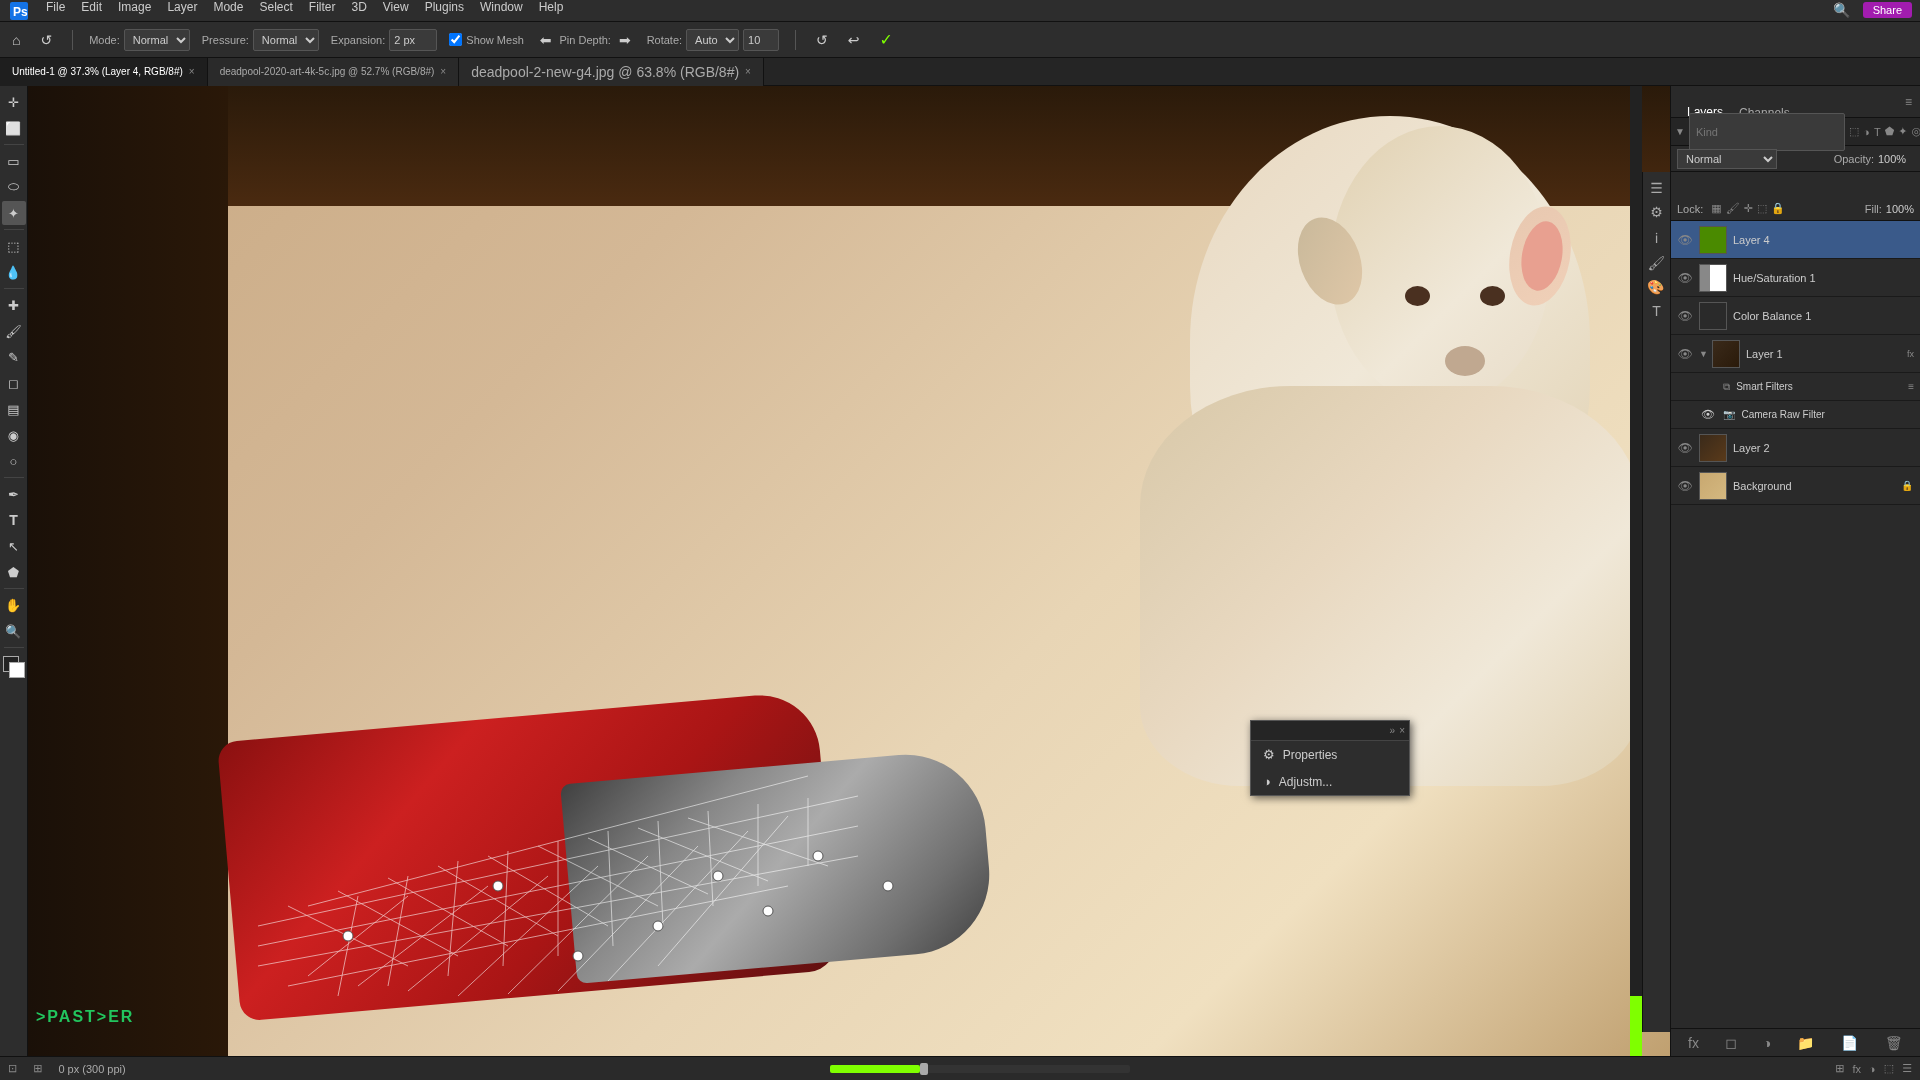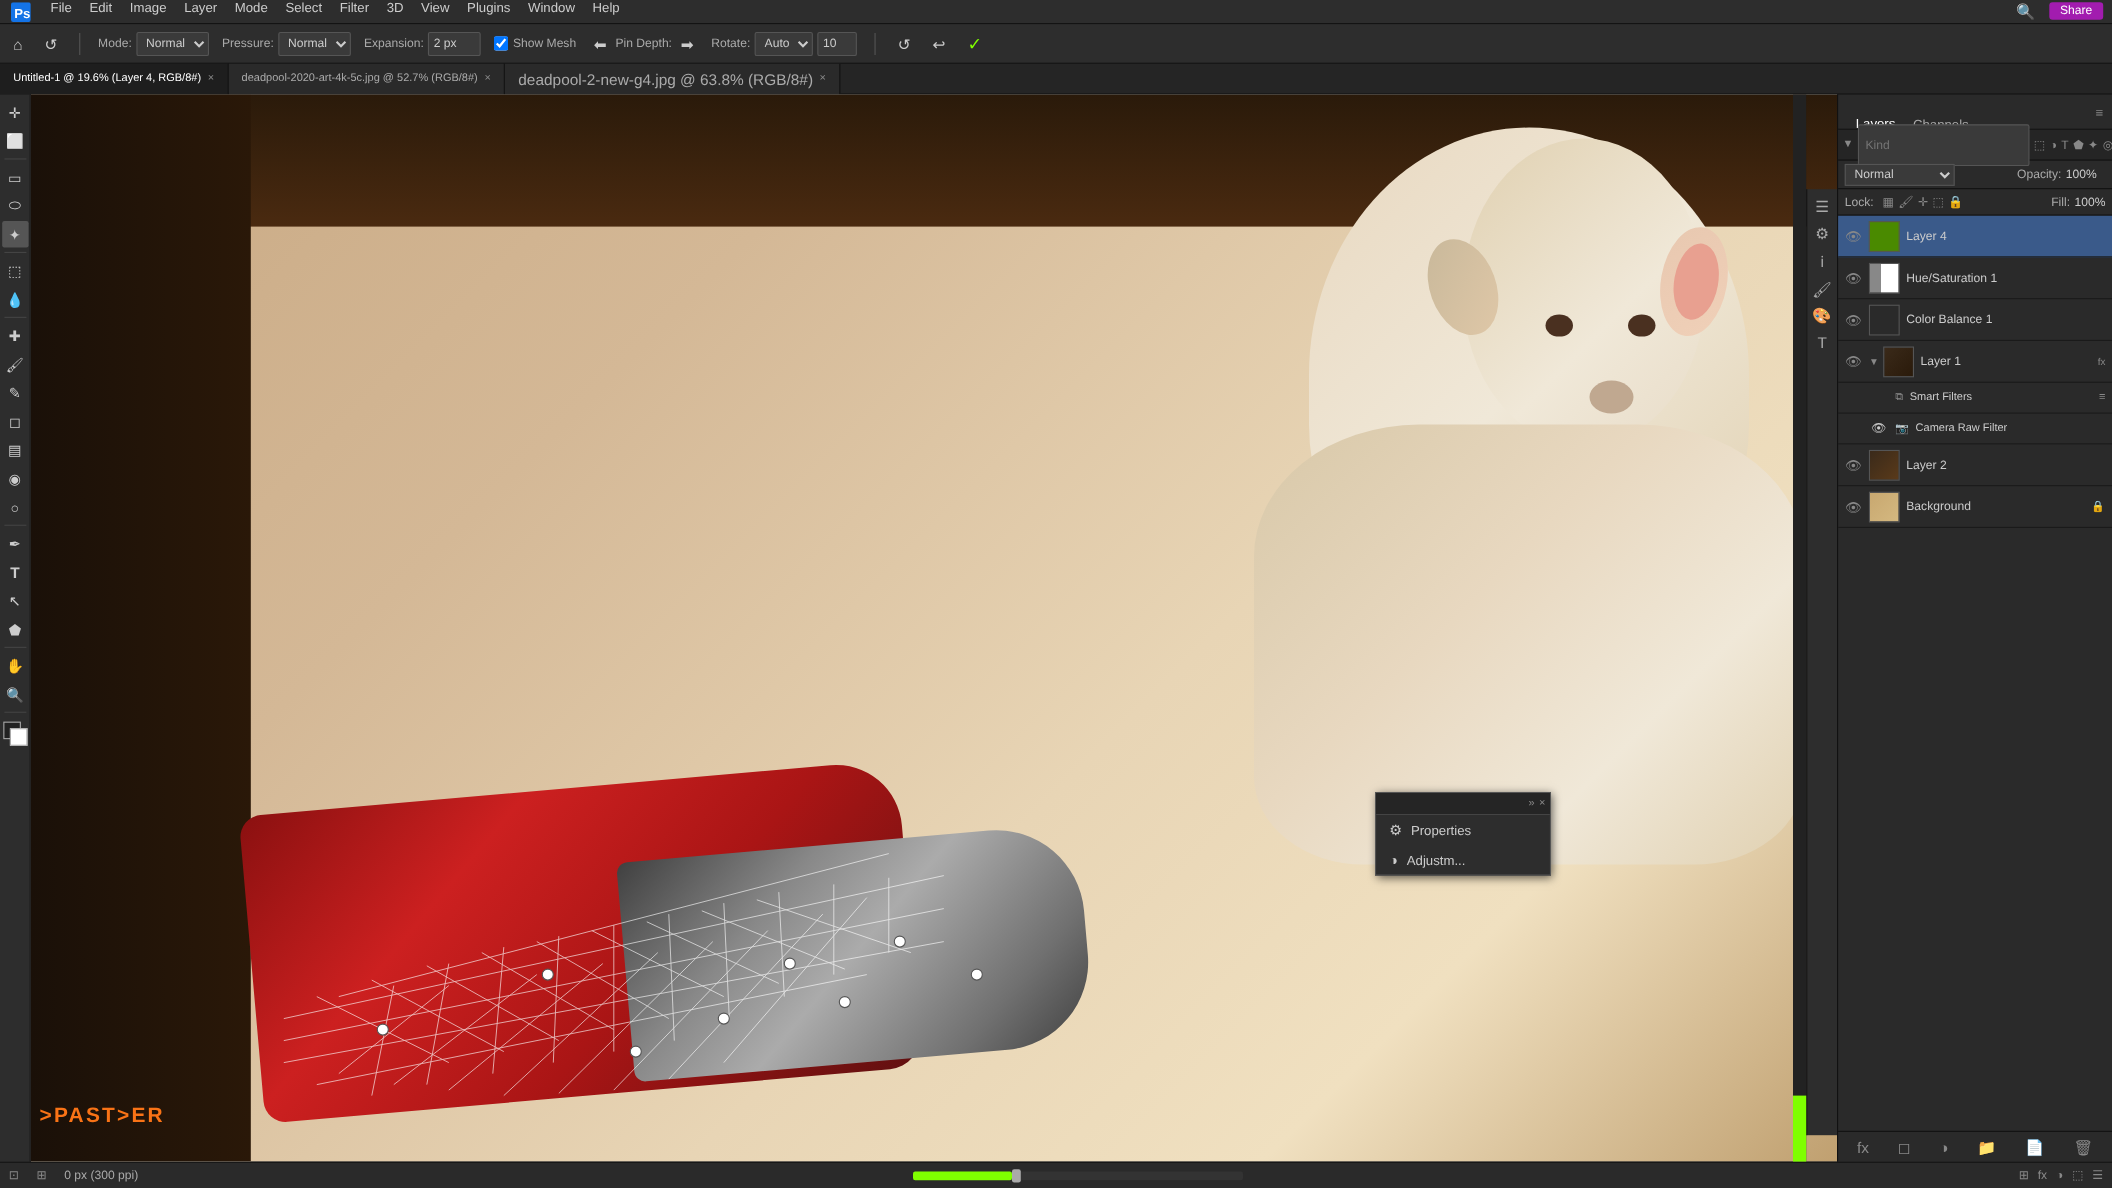--- a/index.html
+++ b/index.html
@@ -113,21 +113,21 @@
     }
     #blend-row select {
       background: #3a3a3a; border: 1px solid #555; color: #ccc; font-size: 11px; padding: 1px 4px; height: 20px; width: 100px;
     }
     #blend-row .opacity-group { display: flex; align-items: center; gap: 4px; margin-left: auto; }
     #blend-row .opacity-label { font-size: 11px; color: #aaa; }
     #blend-row .opacity-val { font-size: 11px; color: #ccc; width: 36px; }
 
     
     #lock-row {
-      height: 24px; display: flex; align-items: center; padding: 0 6px; gap: 8px; border-bottom: 1px solid #111;
+      height: 24px; display: flex; align-items: center; padding: 0 6px; gap: 8px; border-bottom: 1px solid #111; margin-top: 25px;
     }
     #lock-row .lock-label { font-size: 11px; color: #aaa; }
     #lock-row .lock-icons { display: flex; gap: 4px; }
     #lock-row .lock-icon { font-size: 11px; color: #888; cursor: pointer; }
     #lock-row .fill-group { display: flex; align-items: center; gap: 4px; margin-left: auto; }
     #lock-row .fill-label { font-size: 11px; color: #aaa; }
     #lock-row .fill-val { font-size: 11px; color: #ccc; }
 
     
     #layers-list { flex: 1; overflow-y: auto; }
@@ -161,21 +161,21 @@
     #status-bar .status-text { font-size: 11px; color: #aaa; }
 
     
     #vertical-scrollbar {
       position: absolute; right: 278px; top: 86px; width: 12px; height: calc(100% - 110px); background: #222;
     }
     .vscroll-thumb { width: 100%; height: 60px; background: #7fff00; position: absolute; bottom: 0; }
 
     
     #watermark {
-      position: absolute; bottom: 30px; left: 8px; font-size: 19px; font-weight: bold; color: #f97316; font-family: 'Arial Black', sans-serif; letter-spacing: 2px;
+      position: absolute; bottom: 30px; left: 8px; font-size: 16px; font-weight: bold; color: #22c55e; font-family: 'Arial Black', sans-serif; letter-spacing: 2px;
     }
 
     
     .hs-thumb { background: linear-gradient(90deg, red, yellow, green, cyan, blue, magenta, red); }
 
   </style>
 </head>
 <body>
 
 <div id="menu-bar">
@@ -240,21 +240,21 @@
     <input type="text" value="10" style="width: 36px;">
   </div>
   <div class="opt-divider"></div>
   <button class="btn-icon" title="Reset">↺</button>
   <button class="btn-icon" title="Cancel">↩</button>
   <button class="btn-icon" title="Confirm" style="color:#7fff00; font-size:16px;">✓</button>
 </div>
 
 <div id="tab-bar">
   <div class="tab active">
-    <span style="font-size:10px;">Untitled-1 @ 19.6% (Layer 4, RGB/8#)</span>
+    <span style="font-size:10px;">Untitled-1 @ 37.3% (Layer 4, RGB/8#)</span>
     <span class="close-btn">×</span>
   </div>
   <div class="tab">
     <span style="font-size:10px;">deadpool-2020-art-4k-5c.jpg @ 52.7% (RGB/8#)</span>
     <span class="close-btn">×</span>
   </div>
   <div class="tab">
     <span style="font-size:14px;">deadpool-2-new-g4.jpg @ 63.8% (RGB/8#)</span>
     <span class="close-btn">×</span>
   </div>

